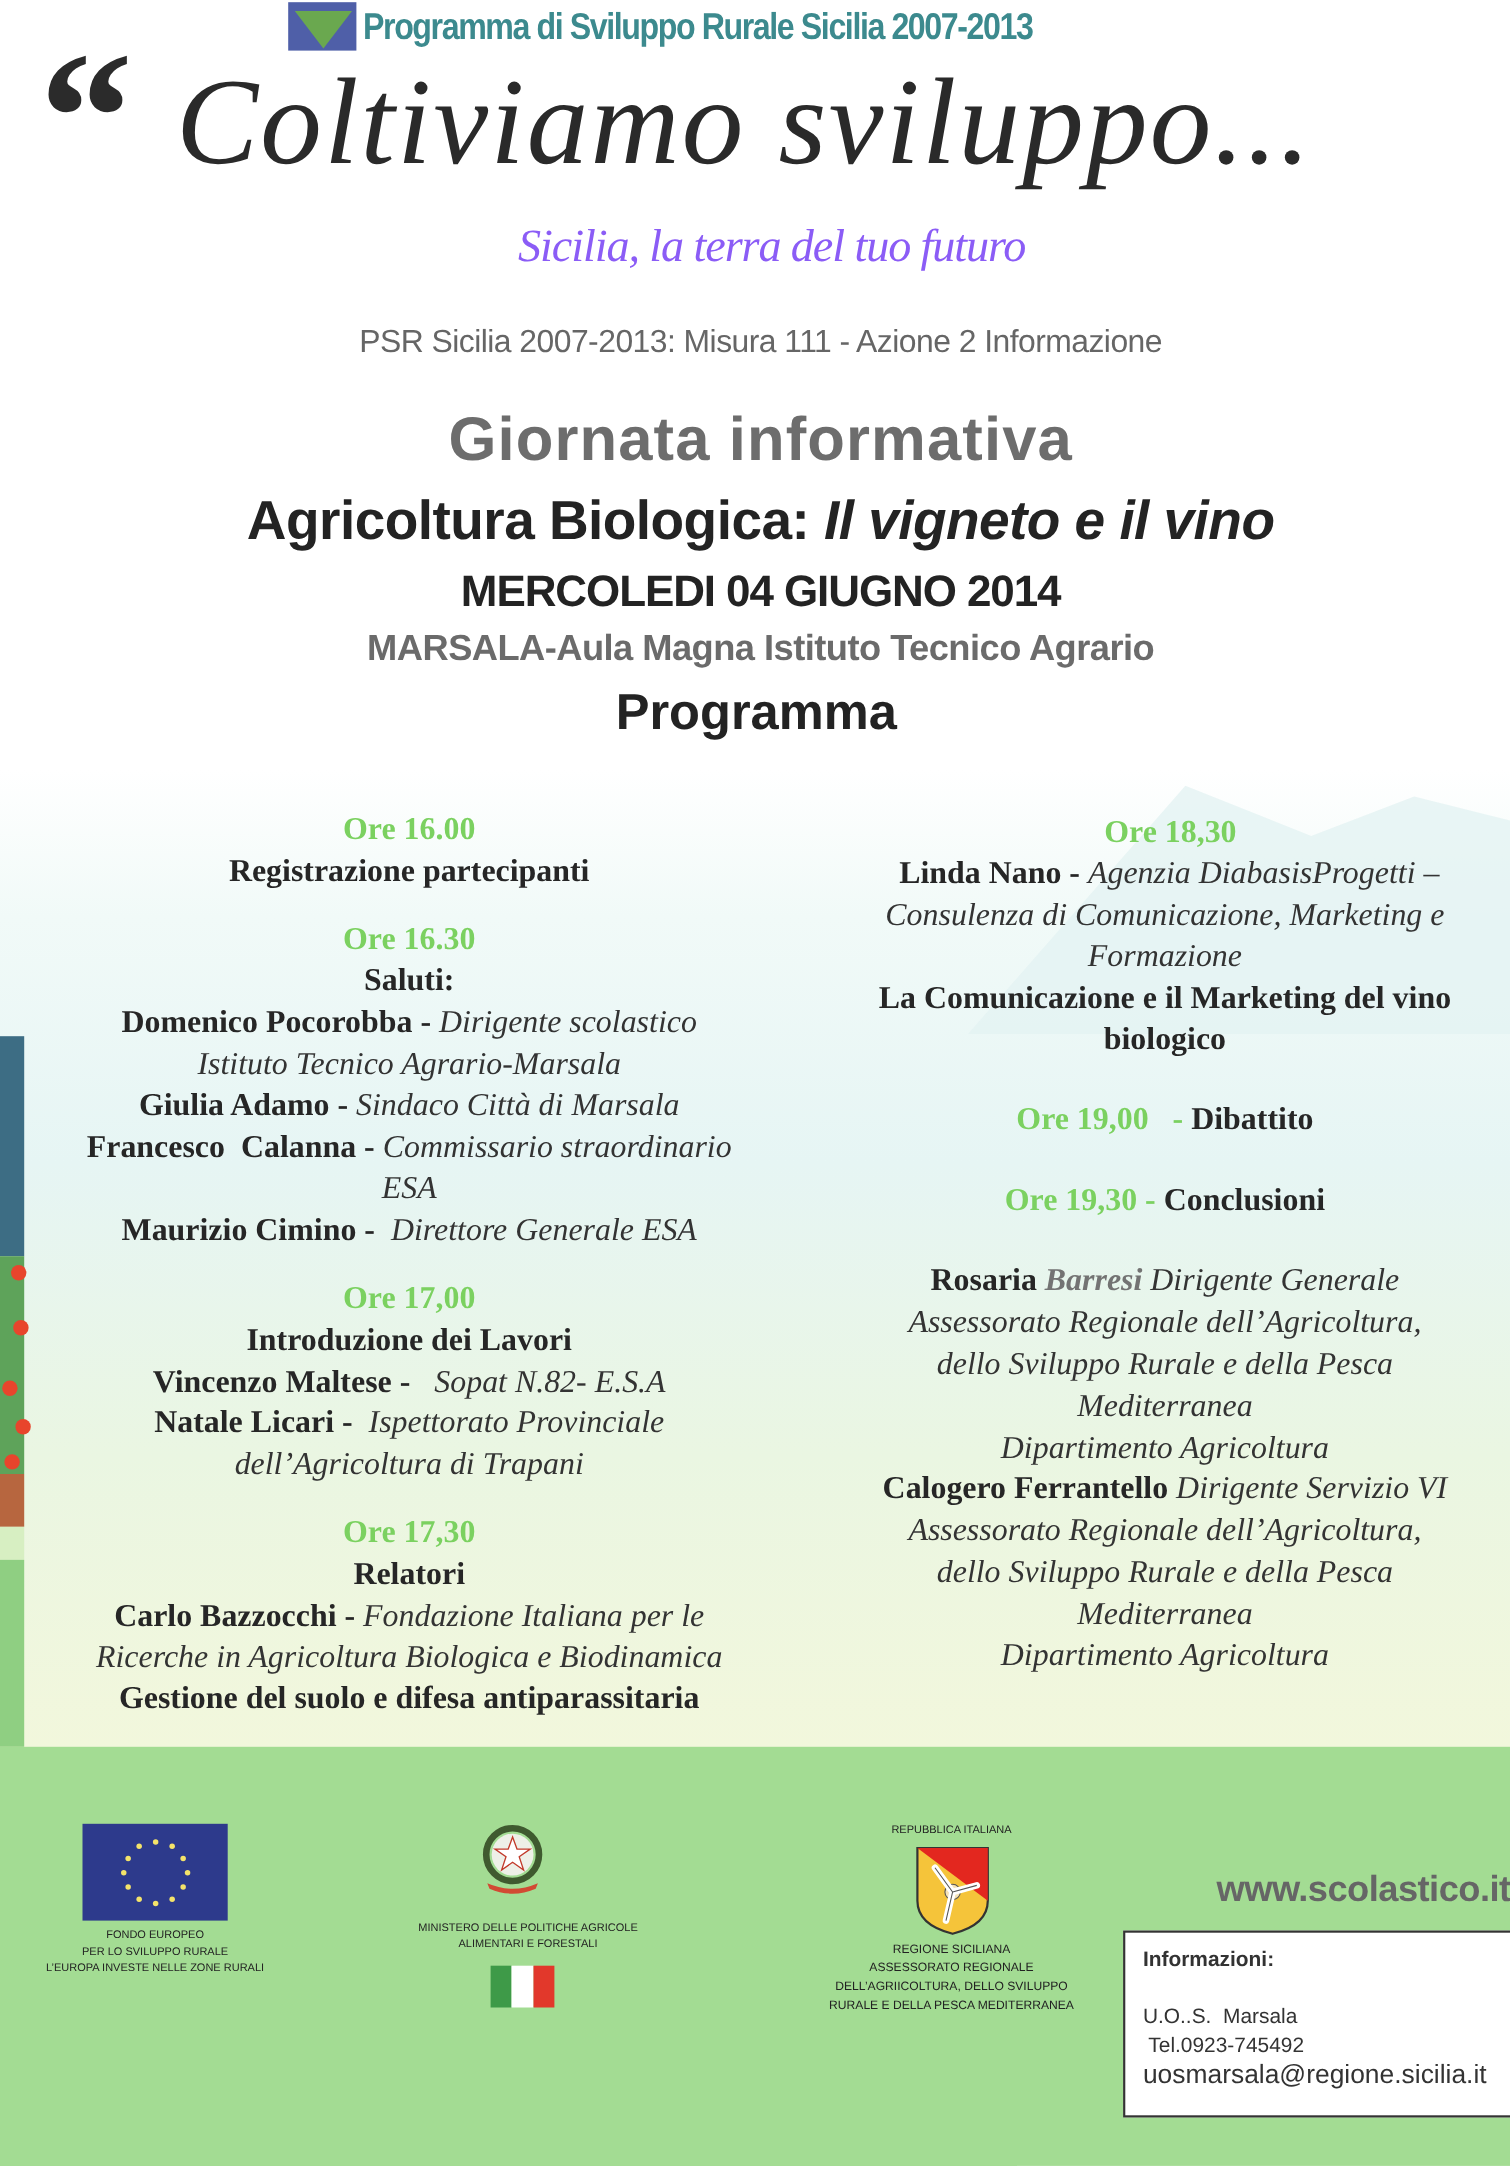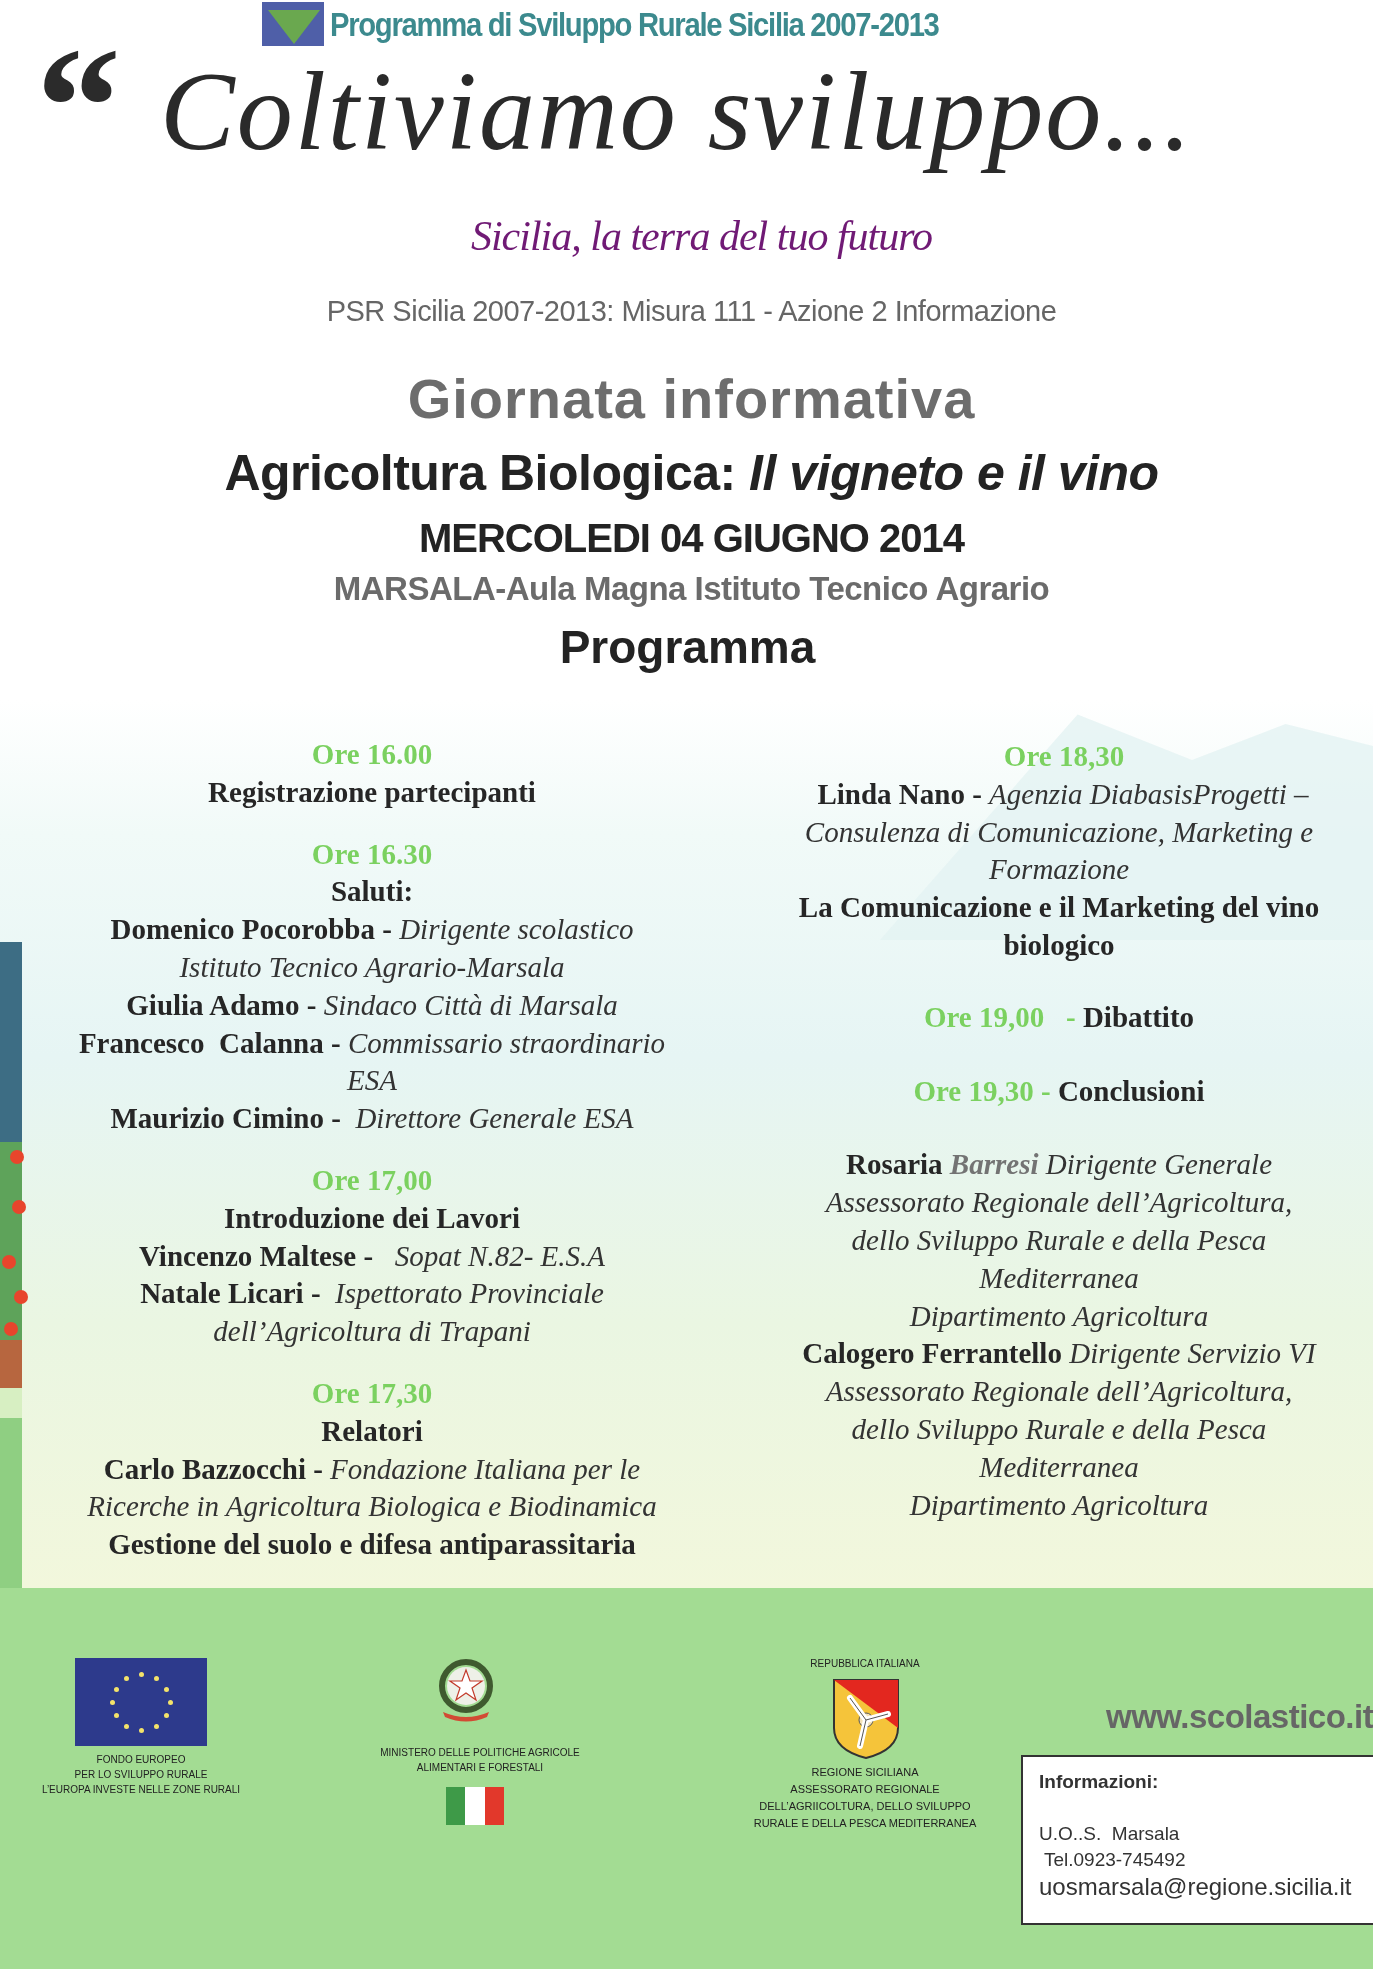--- a/index.html
+++ b/index.html
@@ -10,22 +10,22 @@
   .psr-banner { position: absolute; left: 262px; top: 0; height: 48px; display: flex; align-items: center; }
   .psr-logo { width: 62px; height: 44px; background: #4f5fa8; position: relative; overflow: hidden; }
   .psr-logo::after { content: ""; position: absolute; left: 6px; top: 8px; width: 0; height: 0;
     border-left: 26px solid transparent; border-right: 26px solid transparent; border-top: 34px solid #6aa84f; }
   .psr-banner-text { font-family: "Liberation Sans", sans-serif; font-weight: bold; font-size: 34px; color: #3c8a8e;
     letter-spacing: -1.5px; margin-left: 6px; transform: scaleX(0.86); transform-origin: left center; white-space: nowrap; }
   .quote-mark { position: absolute; left: 36px; top: 22px; font-family: "Liberation Serif", serif; font-size: 170px;
     line-height: 1; color: #2b2b2b; font-weight: bold; }
   .slogan { position: absolute; left: 160px; top: 50px; font-family: "Liberation Serif", serif; font-style: italic;
     font-size: 112px; line-height: 1.1; color: #2a2a2a; white-space: nowrap; letter-spacing: 2px; }
-  .tagline { position: absolute; left: 0; width: 1373px; top: 212px; text-align: center; padding-left: 30px;
-    font-family: "Liberation Serif", serif; font-style: italic; font-size: 42px; color: #701a75; letter-spacing: -1px; }
+  .tagline { position: absolute; left: 0; width: 1373px; top: 200px; text-align: center; padding-left: 30px;
+    font-family: "Liberation Serif", serif; font-style: italic; font-size: 42px; color: #8b5cf6; letter-spacing: -1px; }
 
   .measure { position: absolute; left: 0; width: 1373px; top: 295px; text-align: center; padding-left: 10px;
     font-family: "Liberation Sans", sans-serif; font-size: 29px; color: #666; letter-spacing: -0.5px; }
   .event-type { position: absolute; left: 0; width: 1373px; top: 366px; text-align: center; padding-left: 10px;
     font-family: "Liberation Sans", sans-serif; font-weight: bold; font-size: 56px; color: #6d6d6d; letter-spacing: 1px; }
   .event-title { position: absolute; left: 0; width: 1373px; top: 444px; text-align: center; padding-left: 10px;
     font-family: "Liberation Sans", sans-serif; font-weight: bold; font-size: 50px; color: #232323; letter-spacing: -0.5px; }
   .event-title i { font-style: italic; }
   .event-date { position: absolute; left: 0; width: 1373px; top: 516px; text-align: center; padding-left: 10px;
     font-family: "Liberation Sans", sans-serif; font-weight: bold; font-size: 40px; color: #232323; letter-spacing: -1px; }

